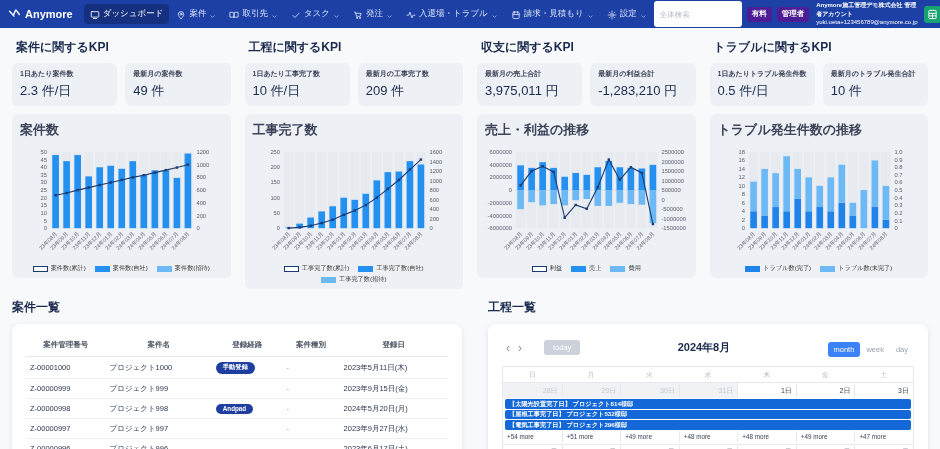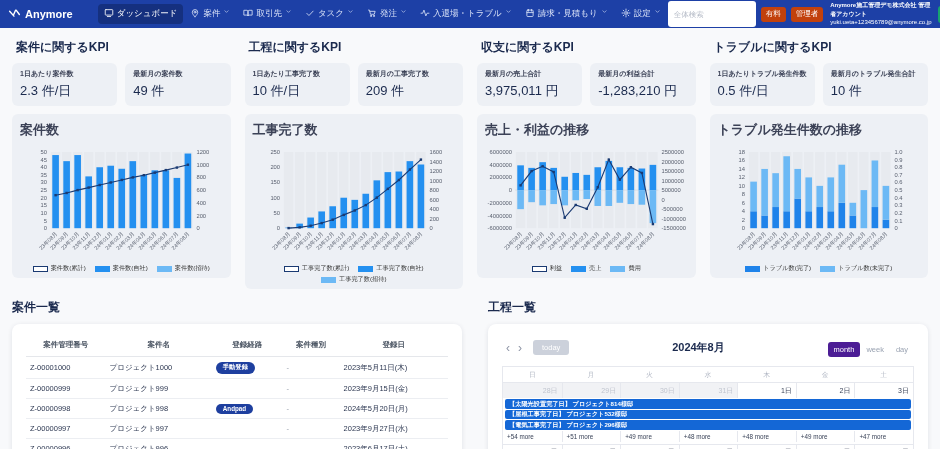--- a/index.html
+++ b/index.html
@@ -1,26 +1,26 @@
 <!DOCTYPE html>
 <html><head>
 <meta charset="utf-8">
 <style>
   *{box-sizing:border-box;margin:0;padding:0}
   html,body{width:940px;height:449px;overflow:hidden}
   body{background:#f8f9fb;font-family:"Liberation Sans","DejaVu Sans",sans-serif;color:#1b2a4e}
 
   
   .navbar{height:28px;background:#1d40a6;display:flex;align-items:center;padding:0 8px;gap:1px}
-  .brand{display:flex;align-items:center;gap:4px;color:#fff;font-weight:bold;font-size:11px;margin-right:24px;white-space:nowrap}
-  .nav-item{display:flex;align-items:flex-start;gap:3px;color:#dbe3f8;font-size:8.5px;padding:4px 6px;border-radius:4px;cursor:pointer;white-space:nowrap}
+  .brand{display:flex;align-items:center;gap:4px;color:#fff;font-weight:bold;font-size:11px;margin-right:10px;white-space:nowrap}
+  .nav-item{display:flex;align-items:flex-end;gap:3px;color:#dbe3f8;font-size:8.5px;padding:4px 6px;border-radius:4px;cursor:pointer;white-space:nowrap}
   .nav-item.active{background:#15307f;color:#fff}
   .search{margin-left:auto;width:88px;height:26px;border:none;border-radius:3px;font-size:7.5px;padding:0 6px;background:#fff;color:#333}
   .search::placeholder{color:#b4bac6}
-  .badge{background:#c2410c;color:#fff;font-size:7.5px;font-weight:normal;padding:2.5px 5px;border-radius:3px;margin-left:4px;white-space:nowrap}
+  .badge{background:#4c1d95;color:#fff;font-size:7.5px;font-weight:bold;padding:2.5px 5px;border-radius:3px;margin-left:4px;white-space:nowrap}
   .account{color:#fff;font-size:6px;line-height:1.4;margin-left:6px;max-width:120px}
   .account .l1{font-weight:bold}
   .sheet-btn{width:17px;height:17px;background:#17a36f;border:none;border-radius:3px;margin-left:5px;display:flex;align-items:center;justify-content:center;cursor:pointer;flex:none}
 
   
   main{padding:7px 12px}
   .kpi-grid{display:grid;grid-template-columns:repeat(4,1fr);gap:14px}
   .kpi-title{font-size:12px;font-weight:bold;color:#1b2a4e;margin:4px 4px 7px}
   .cards{display:flex;gap:8px}
   .kcard{flex:1;background:#edf0f5;border-radius:6px;padding:6px 8px;min-width:0}
@@ -43,24 +43,24 @@
   table{width:100%;border-collapse:collapse;font-size:7.5px;color:#2b3650}
   th{text-align:center;color:#4b5563;font-weight:bold;padding:6px 4px;border-bottom:1px solid #e5e7eb;white-space:nowrap}
   td{padding:4.5px 4px;border-bottom:1px solid #eceef2;white-space:nowrap}
   td.muted{color:#9aa1ae}
   .tbadge{background:#1e3f9f;color:#fff;font-size:6.3px;font-weight:bold;padding:1.5px 7px;border-radius:8px;display:inline-block}
 
   
   .cal-card{padding:14px 14px;height:230px;overflow:hidden}
   .cal-toolbar{display:flex;align-items:center;margin-bottom:9px}
   .cal-nav{color:#8d94a5;font-size:12px;padding:0 4px;cursor:pointer;background:none;border:none;line-height:1}
-  .today-btn{background:#ccd1db;color:#fff;border:none;border-radius:3px;font-size:7.5px;padding:3px 9px;margin-left:7px;cursor:default}
+  .today-btn{background:#ccd1db;color:#fff;border:none;border-radius:3px;font-size:7.5px;padding:3px 9px;margin-left:18px;cursor:default}
   .cal-title{flex:1;text-align:center;font-size:11px;font-weight:bold;color:#1b2a4e}
   .view-btn{border:none;background:none;color:#9aa3b2;font-size:7.5px;padding:3px 6px;cursor:pointer}
-  .view-btn.active{background:#4c1d95;color:#fff;border-radius:3px}
+  .view-btn.active{background:#3b82f6;color:#fff;border-radius:3px}
   .cal-grid{border:1px solid #e6e8ee;border-bottom:none}
   .dow{display:grid;grid-template-columns:repeat(7,1fr);font-size:6.8px;color:#b0b6c3;text-align:center;padding:3px 0 2px}
   .week{border-top:1px solid #e6e8ee;padding-bottom:2px}
   .dates{display:grid;grid-template-columns:repeat(7,1fr)}
   .dcell{font-size:7px;text-align:right;padding:2.5px 4px;color:#3a4358;cursor:pointer}
   .dcell+.dcell{border-left:1px solid #e6e8ee}
   .dcell.other{background:#f1f2f5;color:#c0c5cf}
   .evrow{position:relative;height:9.5px;margin:1px 2px 0}
   .event{position:absolute;top:0;bottom:0;background:#1467d6;color:#fff;font-size:6.2px;font-weight:bold;padding:0 4px;border-radius:2px;white-space:nowrap;overflow:hidden;display:flex;align-items:center;cursor:pointer}
   .more-row{display:grid;grid-template-columns:repeat(7,1fr);margin-top:1px}

